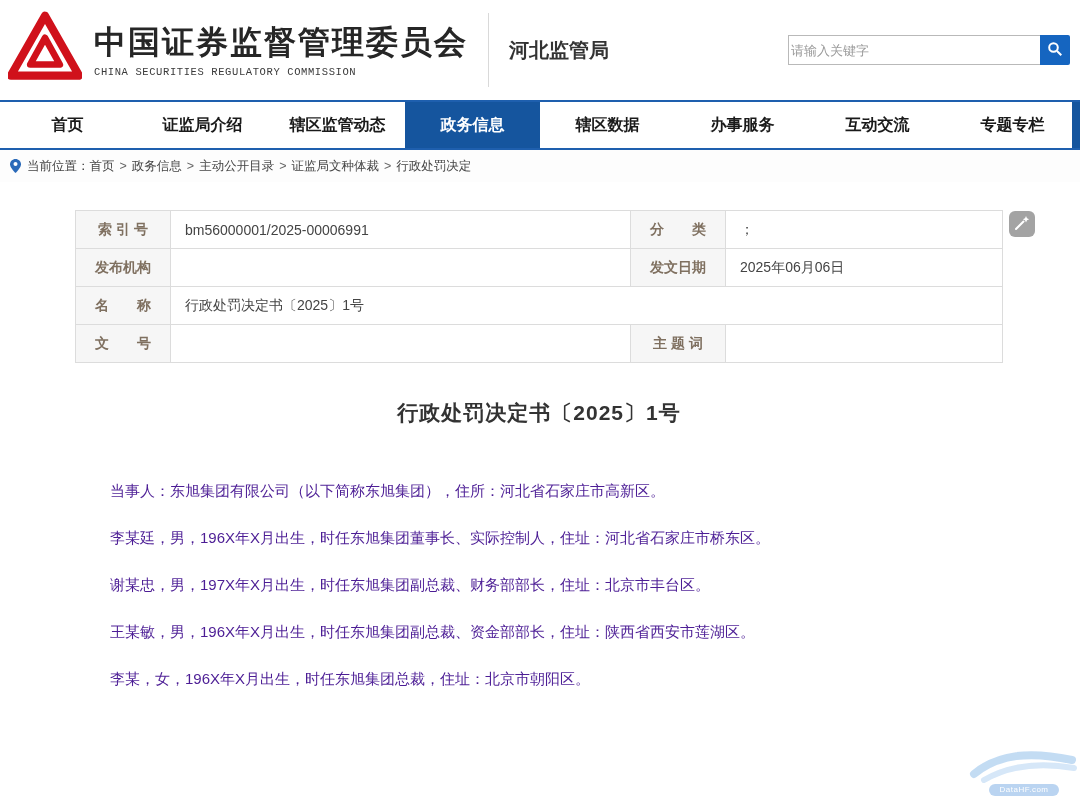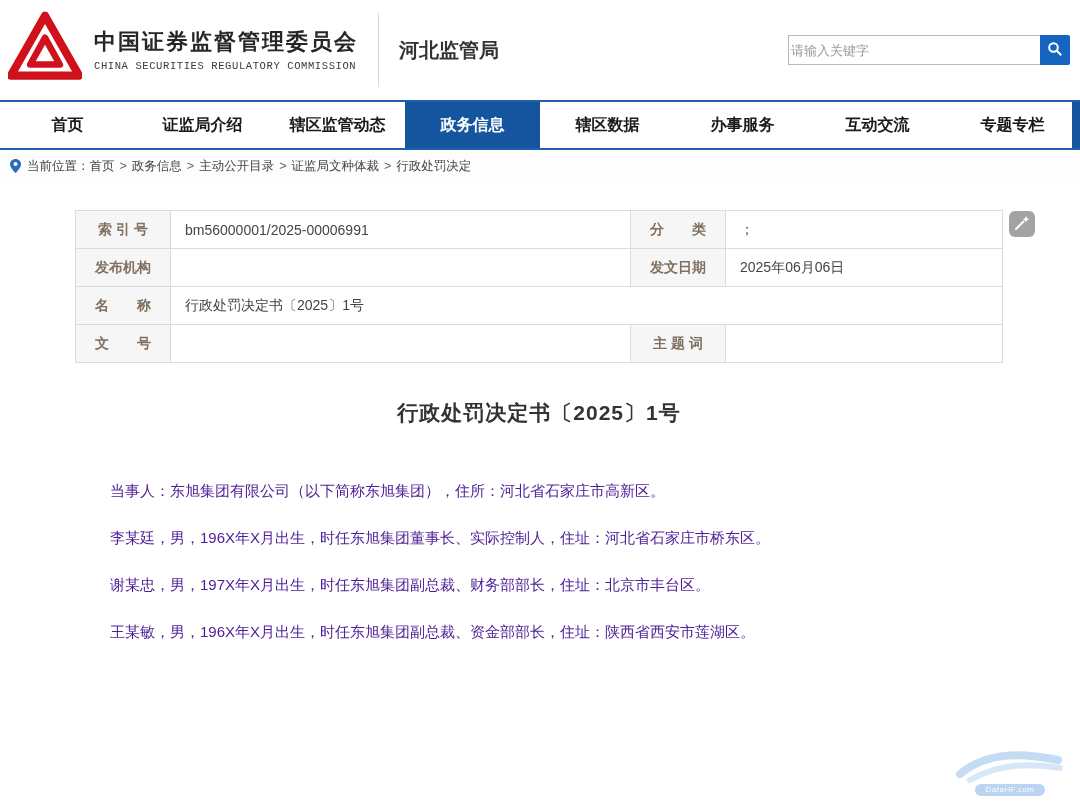--- a/index.html
+++ b/index.html
@@ -17,21 +17,21 @@
   .top-header {
     height: 100px;
     display: flex;
     align-items: center;
     padding: 0 10px 0 8px;
     background: #fff;
   }
   .logo-mark { flex: 0 0 auto; margin-top: -4px; }
   .org-titles { margin-left: 12px; }
   .org-cn {
-    font-size: 22px; font-weight: bold; color: #262626;
+    font-size: 32px; font-weight: bold; color: #262626;
     letter-spacing: 2px; line-height: 1.25;
   }
   .org-en {
     font-size: 10.5px; color: #3a3a3a; letter-spacing: 0.6px; margin-top: 4px; font-family: Liberation Mono, monospace;
   }
   .header-divider {
     width: 1px; height: 74px; background: #d9d9d9; margin: 0 20px;
   }
   .bureau-name { font-size: 20px; font-weight: bold; color: #333; }
   .search-box {
@@ -115,21 +115,21 @@
   }
 
   .document-body { margin-top: 56px; padding-left: 35px; }
   .document-body p {
     font-size: 15px; color: #4c1d95; line-height: 16px;
     margin: 0 0 31px 0; white-space: nowrap;
   }
 
   
   .watermark {
-    position: absolute; right: 14px; bottom: 6px;
+    position: absolute; right: 0; bottom: 6px;
     display: flex; flex-direction: column; align-items: center;
     opacity: 0.85; pointer-events: none;
   }
   .wm-pill {
     margin-top: 1px;
     background: #aecdef; color: #ffffff;
     font-size: 8px; line-height: 12px;
     border-radius: 7px; padding: 0 10px;
     letter-spacing: 0.5px;
   }
@@ -232,20 +232,21 @@
     </button>
   </div>
 
   <h1 class="doc-title">行政处罚决定书〔2025〕1号</h1>
 
   <div class="document-body" id="doc-body">
       <p>当事人：东旭集团有限公司（以下简称东旭集团），住所：河北省石家庄市高新区。</p>
       <p>李某廷，男，196X年X月出生，时任东旭集团董事长、实际控制人，住址：河北省石家庄市桥东区。</p>
       <p>谢某忠，男，197X年X月出生，时任东旭集团副总裁、财务部部长，住址：北京市丰台区。</p>
       <p>王某敏，男，196X年X月出生，时任东旭集团副总裁、资金部部长，住址：陕西省西安市莲湖区。</p>
+      <p>李某，女，196X年X月出生，时任东旭集团总裁，住址：北京市朝阳区。</p>
     </div>
 
 </main>
 
 <div class="watermark">
   <svg width="112" height="34" viewBox="0 0 112 34">
     <path d="M6 25 C 30 5, 62 2, 104 11" stroke="#b9d6f2" stroke-width="8" fill="none" stroke-linecap="round"></path>
     <path d="M16 31 C 42 16, 72 13, 106 19" stroke="#cfe3f7" stroke-width="6" fill="none" stroke-linecap="round"></path>
   </svg>
   <div class="wm-pill">DataHF.com</div>

